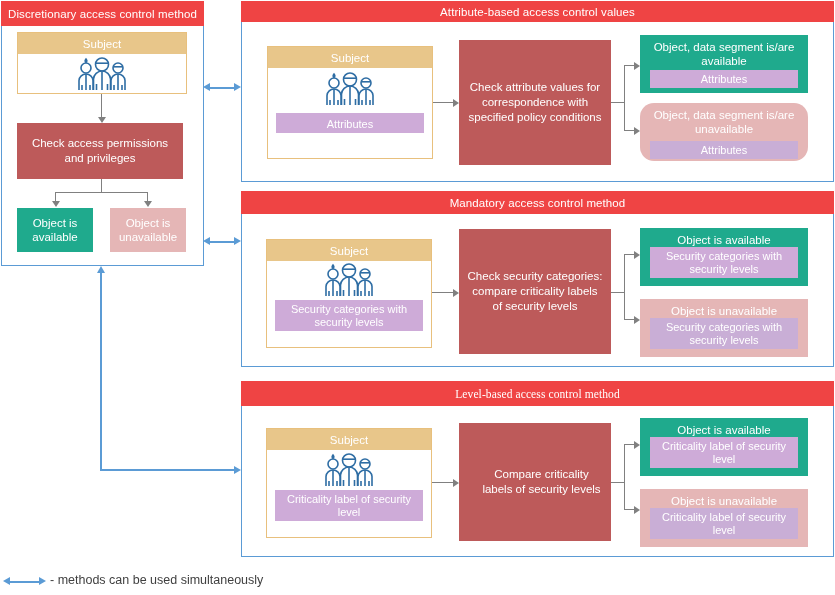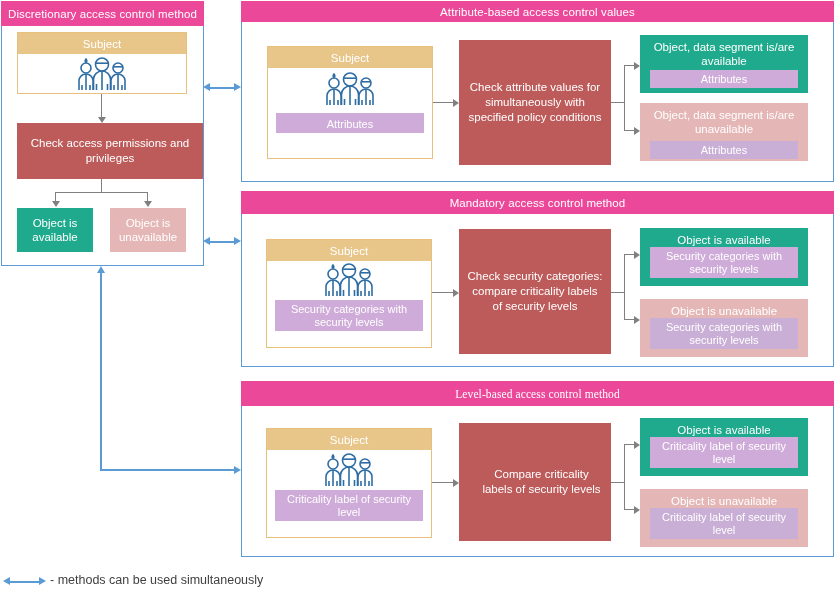--- a/index.html
+++ b/index.html
@@ -4,21 +4,21 @@
 <style>
   html,body{margin:0;padding:0;background:#ffffff;}
   body{
     width:835px;height:595px;position:relative;overflow:hidden;
     font-family:"Liberation Sans","DejaVu Sans",sans-serif;
     color:#404040;
   }
 
   
   .panel{position:absolute;box-sizing:border-box;border:1.5px solid #5b9bd5;background:#ffffff;}
-  .panel-head{position:absolute;box-sizing:border-box;background:#ec4899;color:#ffffff;
+  .panel-head{position:absolute;box-sizing:border-box;background:#ef4444;color:#ffffff;
     display:flex;align-items:center;justify-content:center;font-size:11.5px;letter-spacing:.1px;}
 
   
   .subject-box{position:absolute;box-sizing:border-box;border:1px solid #e8c07d;background:#ffffff;}
   .subject-head{position:absolute;left:0;right:0;top:0;height:21px;background:#e8c68a;color:#ffffff;
     display:flex;align-items:center;justify-content:center;font-size:11.5px;}
   .attr-chip{position:absolute;background:#ceabd8;color:#ffffff;display:flex;align-items:flex-end;
      justify-content:center;text-align:center;font-size:11px;line-height:13px;padding:2px 3px;box-sizing:border-box;}
   .attr-chip.dim{background:#c9aed6;}
   .check-box{position:absolute;box-sizing:border-box;background:#bd5a5a;color:#ffffff;
@@ -83,21 +83,21 @@
     <path d="M37.3 9.8 h9.4"></path>
     <path d="M35 33 v-9.5 a7 7 0 0 1 7-6.5 a7 7 0 0 1 7 6.5 v9.5" fill="#ffffff"></path>
     <path d="M42 17 v16"></path>
     <path d="M38 28 v5 M46 28 v5"></path>
   </g>
 </svg>
 
 <div class="gline" style="left:101px;top:94px;width:1.4px;height:24px;"></div>
 <div class="garrow-d" style="left:97.5px;top:117px;"></div>
 
-<div class="check-box" style="left:17px;top:123px;width:186px;height:56px;">
+<div class="check-box" style="left:17px;top:123px;width:166px;height:56px;">
   <span>Check access permissions and privileges</span>
 </div>
 
 <div class="gline" style="left:101px;top:179px;width:1.4px;height:14px;"></div>
 <div class="gline" style="left:55px;top:192px;width:93px;height:1.4px;"></div>
 <div class="gline" style="left:55px;top:192px;width:1.4px;height:10px;"></div>
 <div class="gline" style="left:147px;top:192px;width:1.4px;height:10px;"></div>
 <div class="garrow-d" style="left:51.7px;top:201px;"></div>
 <div class="garrow-d" style="left:143.7px;top:201px;"></div>
 
@@ -138,38 +138,38 @@
   </g>
 </svg>
 <div class="attr-chip" style="left:276px;top:113px;width:148px;height:20px;">
   <span>Attributes</span>
 </div>
 
 <div class="gline" style="left:433px;top:101.5px;width:21px;height:1.4px;"></div>
 <div class="garrow-r" style="left:453px;top:98.5px;"></div>
 
 <div class="check-box" style="left:459px;top:40px;width:152px;height:125px;">
-  <span>Check attribute values for simultaneously with specified policy conditions</span>
+  <span>Check attribute values for correspondence with specified policy conditions</span>
 </div>
 
 <div class="gline" style="left:611px;top:101.5px;width:14px;height:1.4px;"></div>
 <div class="gline" style="left:624px;top:65px;width:1.4px;height:66px;"></div>
 <div class="gline" style="left:624px;top:65px;width:11px;height:1.4px;"></div>
 <div class="gline" style="left:624px;top:130px;width:11px;height:1.4px;"></div>
 <div class="garrow-r" style="left:634px;top:62px;"></div>
 <div class="garrow-r" style="left:634px;top:127px;"></div>
 
 <div class="res-ok" style="left:640px;top:35px;width:168px;height:58px;">
   <span>Object, data segment is/are available</span>
 </div>
 <div class="attr-chip" style="left:650px;top:70px;width:148px;height:18px;">
   <span>Attributes</span>
 </div>
 
-<div class="res-no" style="left:640px;top:103px;width:168px;height:58px;">
+<div class="res-no" style="left:640px;top:103px;width:168px;height:58px;border-radius:14px;">
   <span>Object, data segment is/are unavailable</span>
 </div>
 <div class="attr-chip dim" style="left:650px;top:141px;width:148px;height:18px;">
   <span>Attributes</span>
 </div>
 
 <div class="panel" style="left:241px;top:191px;width:593px;height:176px;"></div>
 <div class="panel-head" style="left:241px;top:191px;width:593px;height:23px;">
   <span>Mandatory access control method</span>
 </div>

